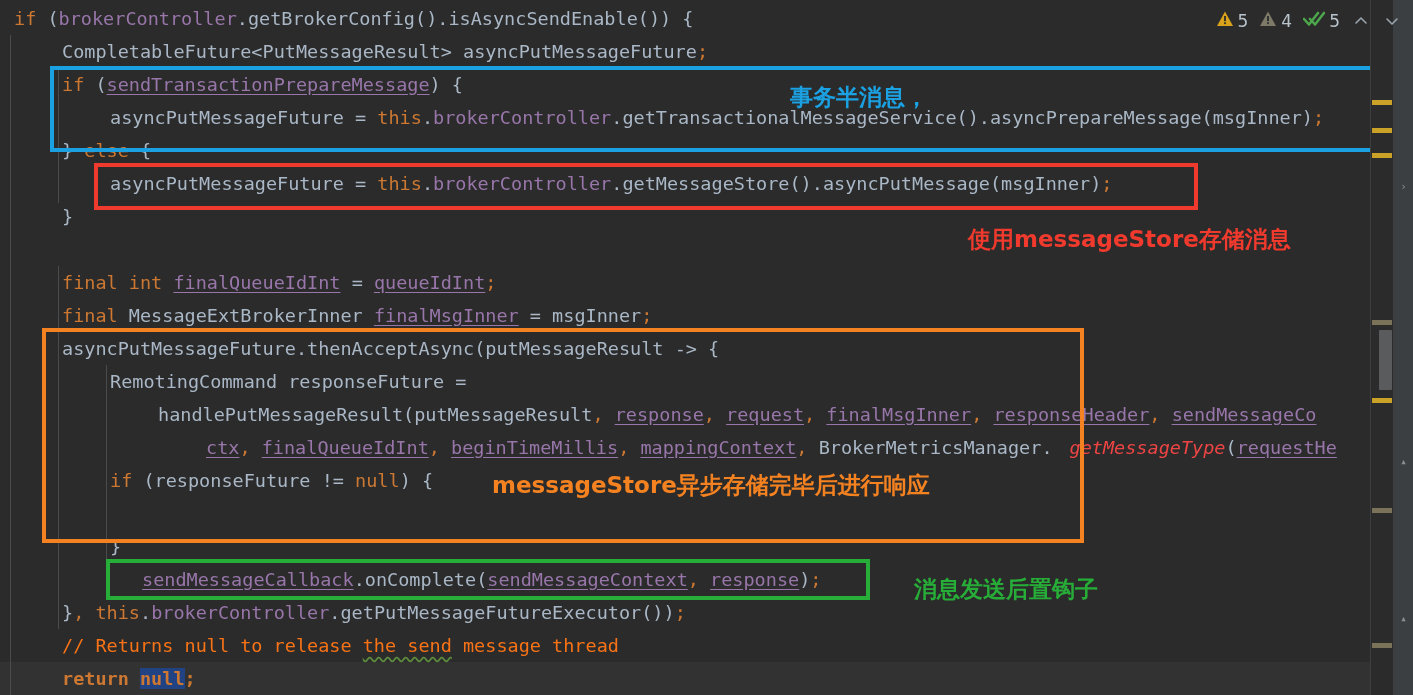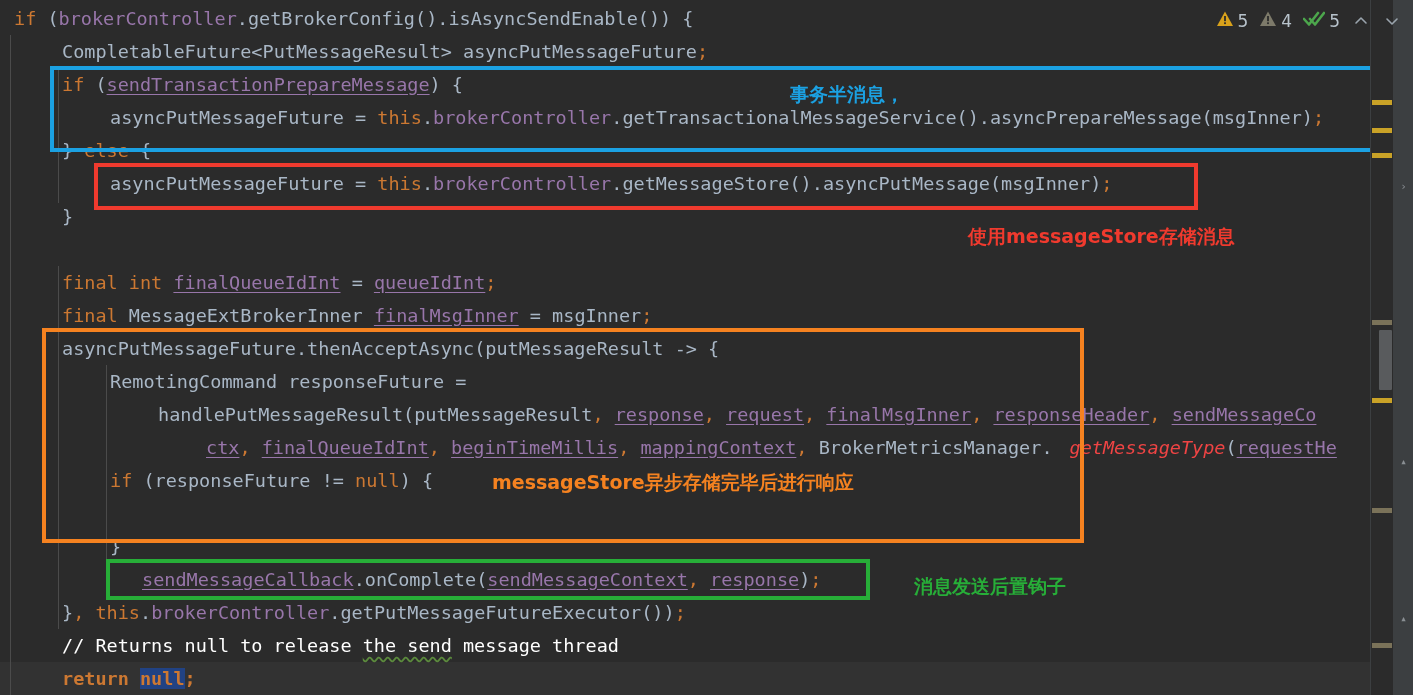--- a/index.html
+++ b/index.html
@@ -42,21 +42,21 @@
     background: #323232;
   }
 
   
   .kw   { color: #cc7832; }
   .plain{ color: #a9b7c6; }
   .fld  { color: #9876aa; }       
   .param{ color: #9876aa; text-decoration: underline;
           text-decoration-color: #9876aa; text-underline-offset: 3px; }
   .stat { color: #ef4444; font-style: italic; margin-left: 17px; }
-  .cmt  { color: #ffffff; }
+  .cmt  { color: #f97316; }
   .sel  { background: #214283; color: #cc7832; }
   .squig {
     text-decoration: underline;
     text-decoration-style: wavy;
     text-decoration-color: #5b8a3c;
     text-underline-offset: 4px;
   }
 
   
   .guide {
@@ -69,21 +69,21 @@
   .abox {
     position: absolute;
     box-sizing: border-box;
     pointer-events: none;
   }
 
   .alabel {
     position: absolute;
     font-family: "DejaVu Sans", "Liberation Sans", sans-serif;
     font-weight: bold;
-    font-size: 19px;
+    font-size: 23px;
     white-space: nowrap;
   }
 
   
   .inspect-bar {
     position: absolute;
     top: 4px; right: 8px;
     height: 34px;
     display: flex;
     align-items: center;

